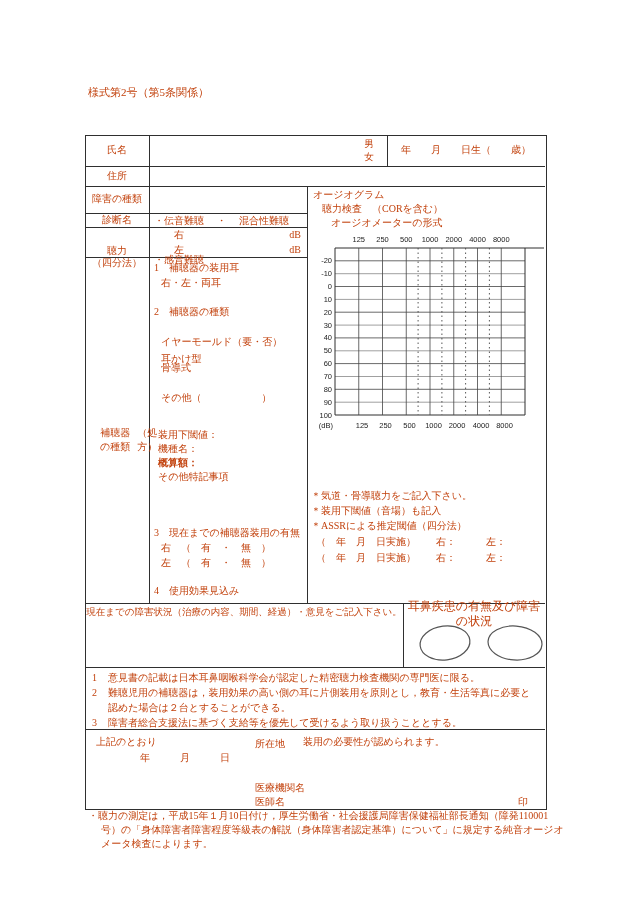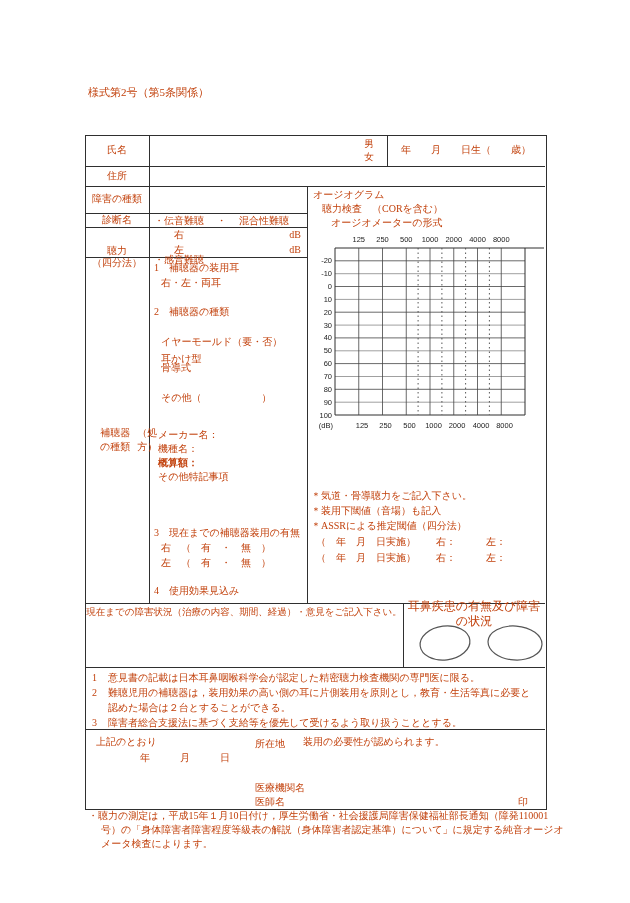--- a/index.html
+++ b/index.html
@@ -81,21 +81,21 @@
     <span>補聴器の種類</span>
     <span>（処方）</span>
   </div>
   <div class="t" style="left:154px;top:262px;">1　補聴器の装用耳</div>
   <div class="t" style="left:161px;top:277px;">右・左・両耳</div>
   <div class="t" style="left:154px;top:306px;">2　補聴器の種類</div>
   <div class="t" style="left:161px;top:321px;margin-top:32px;">耳かけ型</div>
   <div class="t" style="left:161px;top:336px;">イヤーモールド（要・否）</div>
   <div class="t" style="left:161px;top:362px;">骨導式</div>
   <div class="t" style="left:161px;top:392px;">その他（　　　　　　）</div>
-  <div class="t" style="left:158px;top:429px;">メーカー名：</div>
+  <div class="t" style="left:158px;top:429px;">装用下閾値：</div>
   <div class="t" style="left:158px;top:443px;">機種名：</div>
   <div class="t" style="left:158px;top:457px;font-weight:bold;">概算額：</div>
   <div class="t" style="left:158px;top:471px;">その他特記事項</div>
   <div class="t" style="left:154px;top:527px;">3　現在までの補聴器装用の有無</div>
   <div class="t" style="left:161px;top:542px;">右　（　有　・　無　）</div>
   <div class="t" style="left:161px;top:557px;">左　（　有　・　無　）</div>
   <div class="t" style="left:154px;top:585px;">4　使用効果見込み</div>
 
   <div class="t" style="left:313px;top:189px;">オージオグラム</div>
   <div class="t" style="left:322px;top:203px;">聴力検査　（CORを含む）</div>

